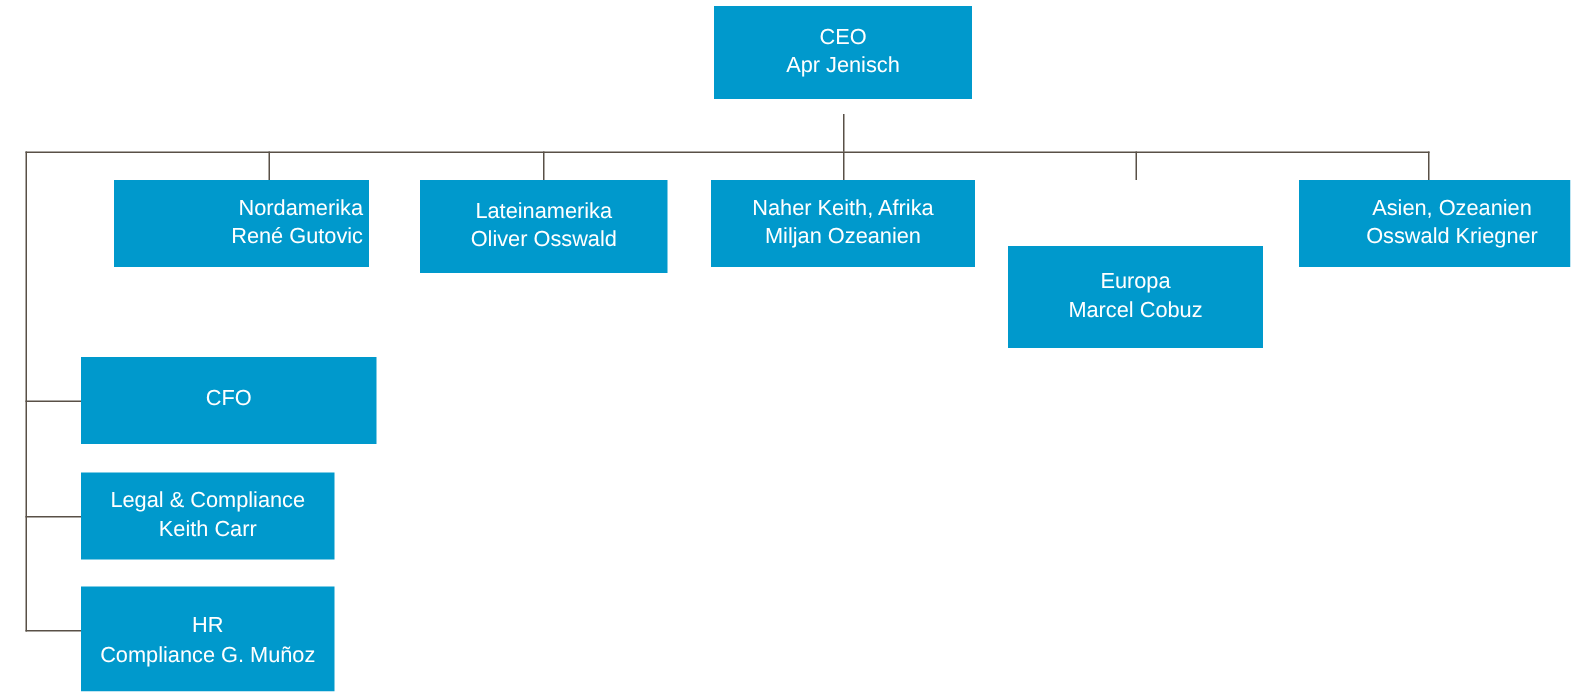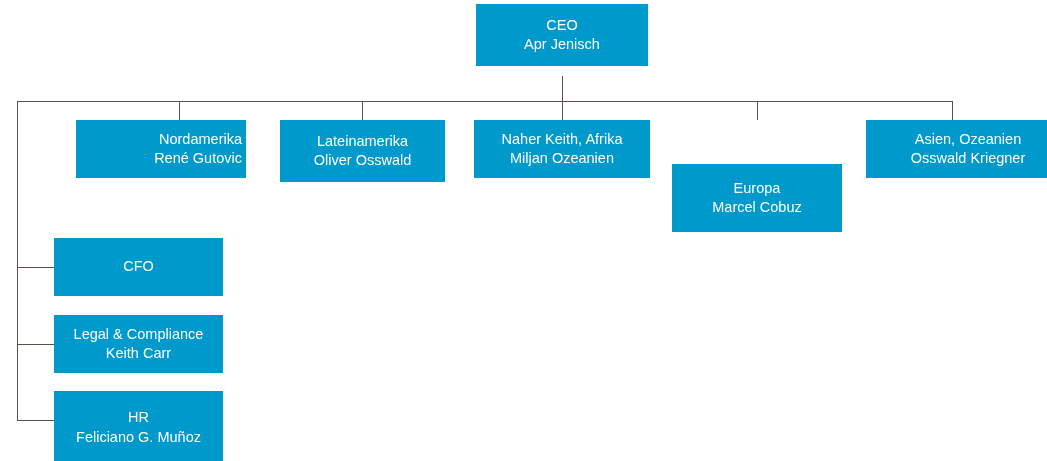--- a/index.html
+++ b/index.html
@@ -85,27 +85,27 @@
   <div class="node" style="left:672px; top:120px; width:170px; height:68px;margin-top:44px;">
     <span class="title">Europa</span>
     <span class="person">Marcel Cobuz</span>
   </div>
 
   <div class="node" style="left:866px; top:120px; width:204px; height:58px;">
     <span class="title">Asien, Ozeanien</span>
     <span class="person">Osswald Kriegner</span>
   </div>
 
-  <div class="node" style="left:54px; top:238px; width:169px; height:58px;">
+  <div class="node" style="left:54px; top:238px; width:197px; height:58px;">
     <span class="title">CFO</span>
   </div>
 
   <div class="node" style="left:54px; top:315px; width:169px; height:58px;">
     <span class="title">Legal &amp; Compliance</span>
     <span class="person">Keith Carr</span>
   </div>
 
   <div class="node" style="left:54px; top:391px; width:169px; height:73px;">
     <span class="title">HR</span>
-    <span class="person">Feliciano G. Muñoz</span>
+    <span class="person">Compliance G. Muñoz</span>
   </div>
 
 </div>
 
 </body></html>

